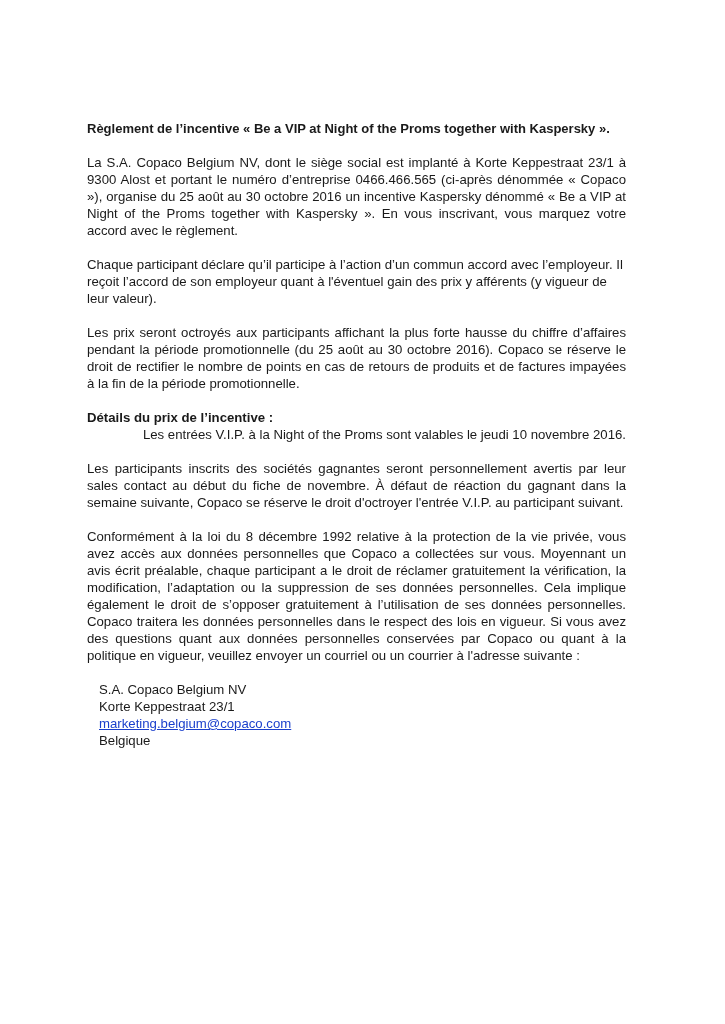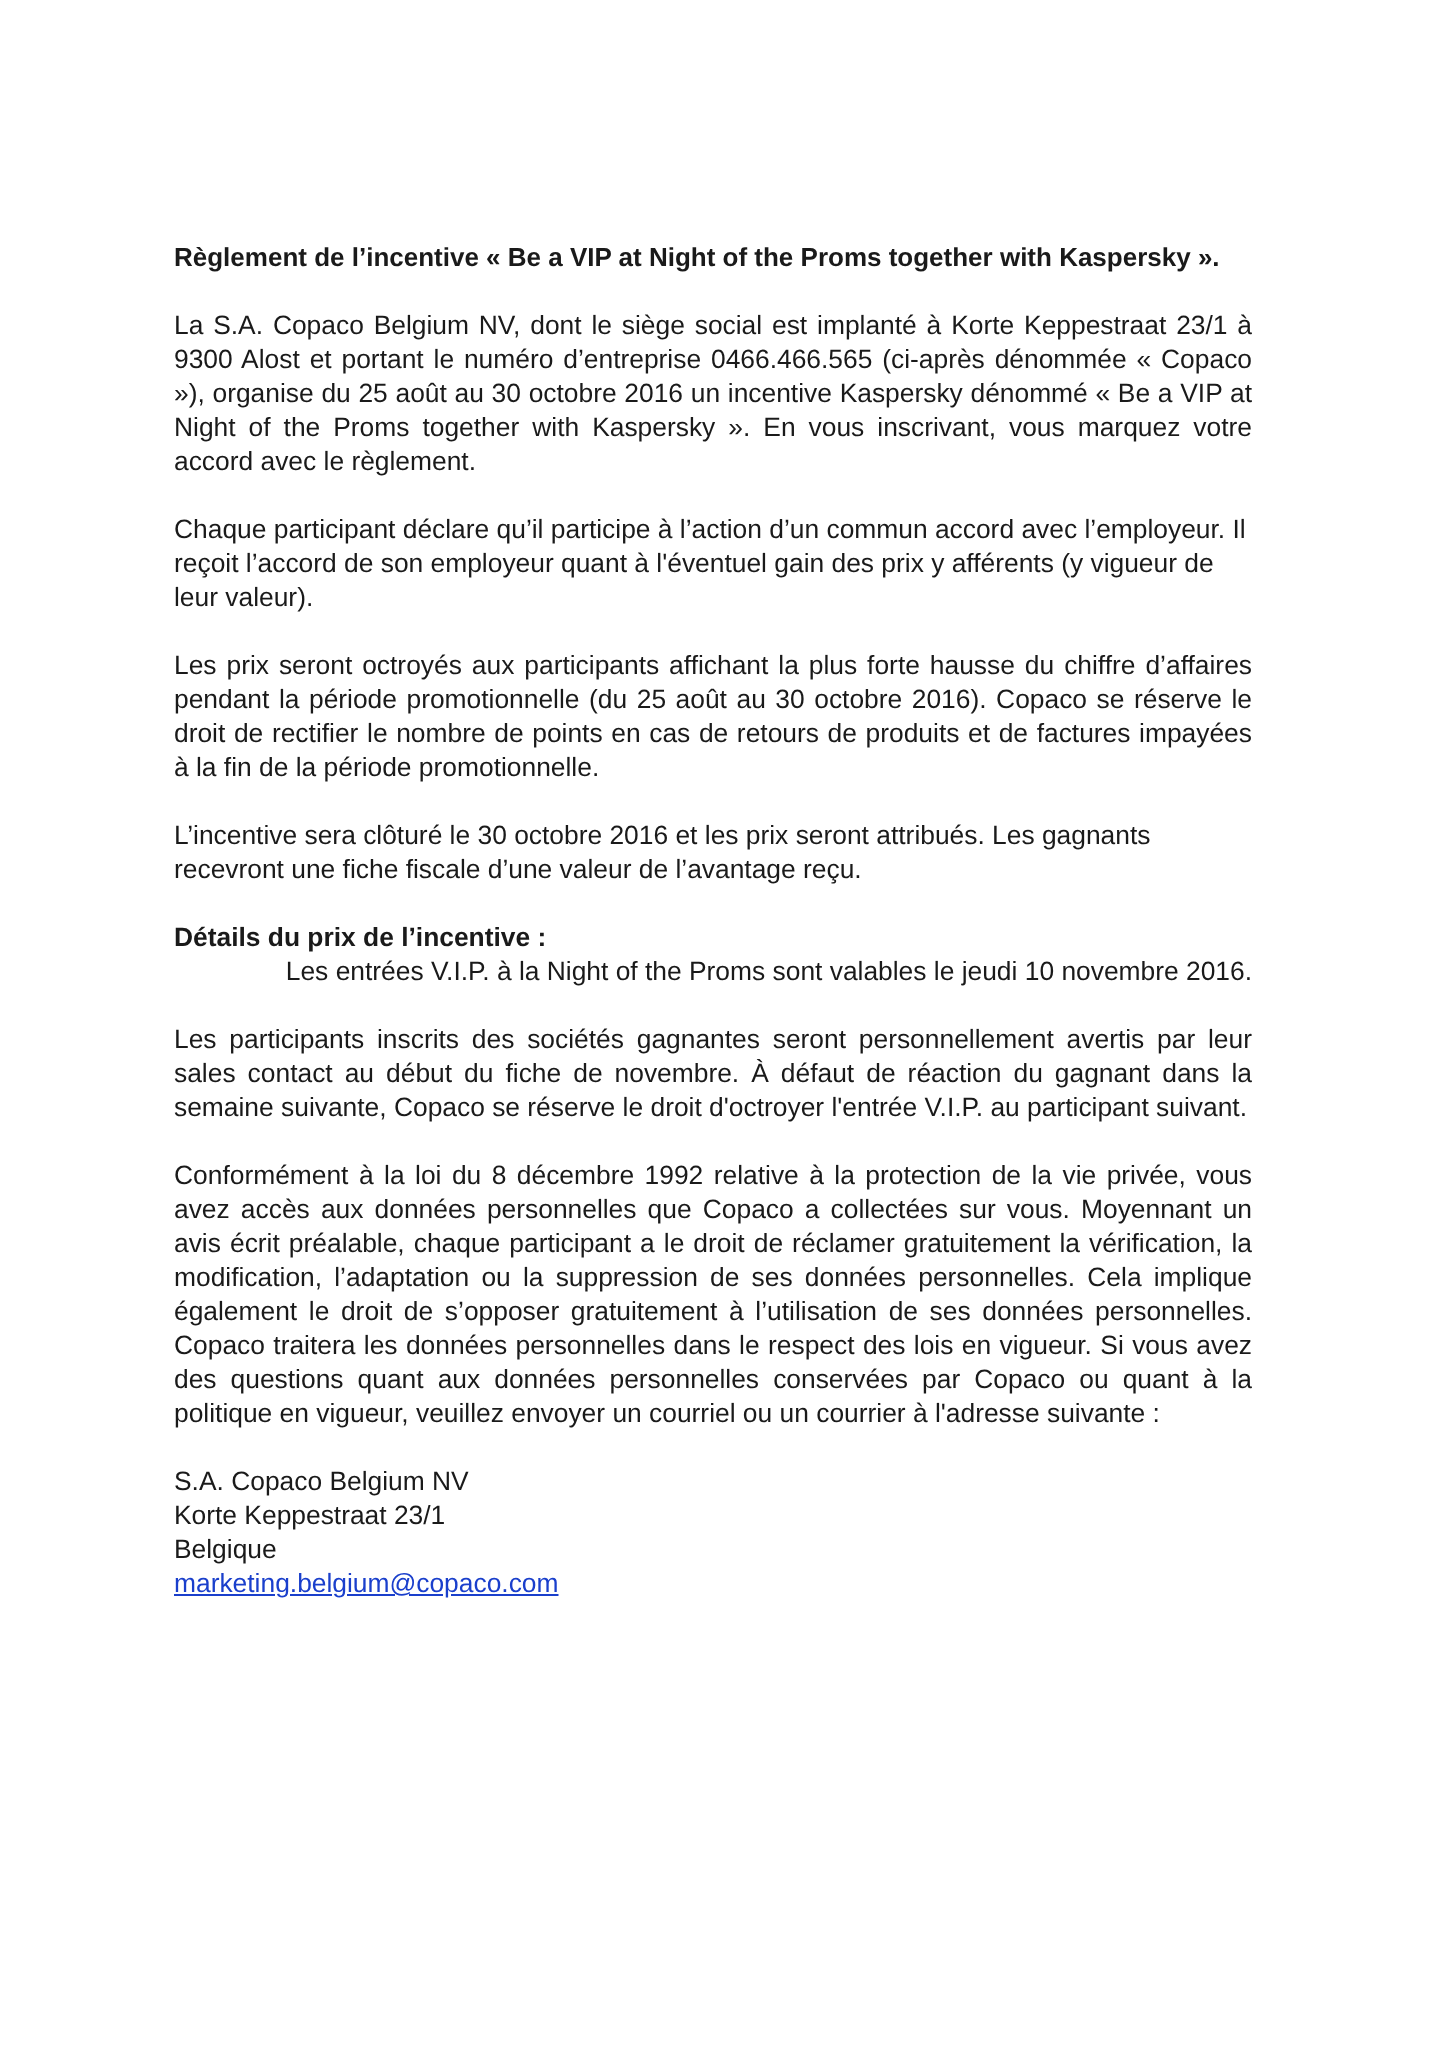--- a/index.html
+++ b/index.html
@@ -37,21 +37,21 @@
     }
     .heading {
       font-weight: bold;
       display: block;
     }
     .line {
       display: block;
       text-align: right;
     }
     .address {
-      margin: 0;
+      margin: 12px;
     }
     .address span {
       display: block;
     }
     a.email {
       color: #1a3fcc;
       text-decoration: underline;
     }
   </style>
 </head>
@@ -59,30 +59,29 @@
 
 <div class="page">
   <div class="title">Règlement de l’incentive « Be a VIP at Night of the Proms together with Kaspersky ».</div>
 
   <p class="justify">La S.A. Copaco Belgium NV, dont le siège social est implanté à Korte Keppestraat 23/1 à 9300 Alost et portant le numéro d’entreprise 0466.466.565 (ci-après dénommée « Copaco »), organise du 25 août au 30 octobre 2016 un incentive Kaspersky dénommé « Be a VIP at Night of the Proms together with Kaspersky ». En vous inscrivant, vous marquez votre accord avec le règlement.</p>
 
   <p>Chaque participant déclare qu’il participe à l’action d’un commun accord avec l’employeur. Il reçoit l’accord de son employeur quant à l'éventuel gain des prix y afférents (y vigueur de leur valeur).</p>
 
   <p class="justify">Les prix seront octroyés aux participants affichant la plus forte hausse du chiffre d’affaires pendant la période promotionnelle (du 25 août au 30 octobre 2016). Copaco se réserve le droit de rectifier le nombre de points en cas de retours de produits et de factures impayées à la fin de la période promotionnelle.</p>
 
-  <p>L’incentive sera clôturé le 30 octobre 2016 et les prix seront attribués. Les gagnants recevront une fiche fiscale d’une valeur de l’avantage reçu.</p>
 
   <p>
     <span class="heading">Détails du prix de l’incentive :</span>
     <span class="line">Les entrées V.I.P. à la Night of the Proms sont valables le jeudi 10 novembre 2016.</span>
   </p>
 
   <p class="justify">Les participants inscrits des sociétés gagnantes seront personnellement avertis par leur sales contact au début du fiche de novembre. À défaut de réaction du gagnant dans la semaine suivante, Copaco se réserve le droit d'octroyer l'entrée V.I.P. au participant suivant.</p>
 
   <p class="justify">Conformément à la loi du 8 décembre 1992 relative à la protection de la vie privée, vous avez accès aux données personnelles que Copaco a collectées sur vous. Moyennant un avis écrit préalable, chaque participant a le droit de réclamer gratuitement la vérification, la modification, l’adaptation ou la suppression de ses données personnelles. Cela implique également le droit de s’opposer gratuitement à l’utilisation de ses données personnelles. Copaco traitera les données personnelles dans le respect des lois en vigueur. Si vous avez des questions quant aux données personnelles conservées par Copaco ou quant à la politique en vigueur, veuillez envoyer un courriel ou un courrier à l'adresse suivante :</p>
 
   <div class="address">
     <span>S.A. Copaco Belgium NV</span>
     <span>Korte Keppestraat 23/1</span>
+    <span><a class="email" href="mailto:marketing.belgium@copaco.com" style="color: rgb(26, 63, 204);">marketing.belgium@copaco.com</a></span>
     <span>Belgique</span>
-    <span><a class="email" href="mailto:marketing.belgium@copaco.com" style="color: rgb(26, 63, 204);">marketing.belgium@copaco.com</a></span>
   </div>
 </div>
 
 </body></html>

